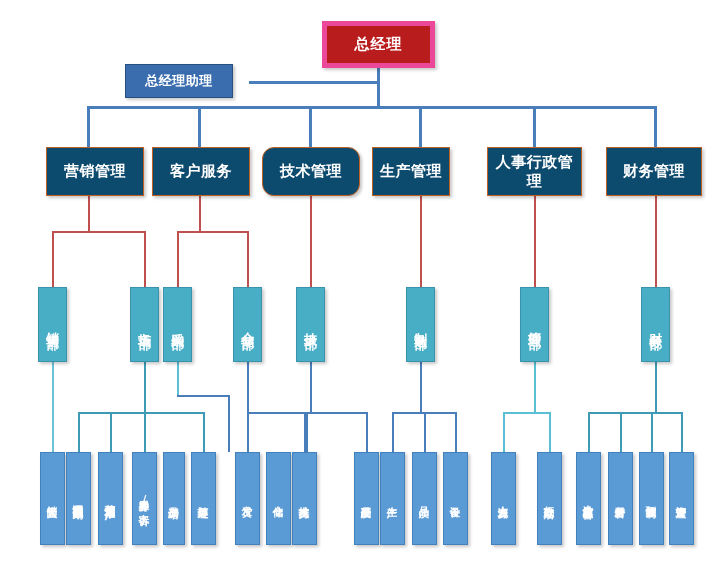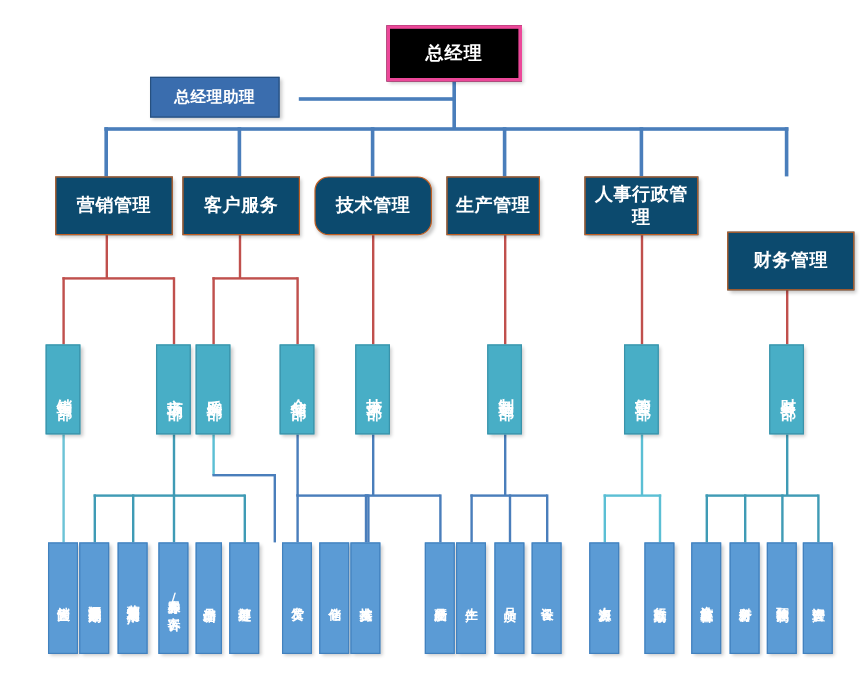--- a/index.html
+++ b/index.html
@@ -2,21 +2,21 @@
 <html><head>
 <meta charset="utf-8">
 <style>
   html,body{margin:0;padding:0;background:#ffffff;}
   body{width:720px;height:575px;position:relative;overflow:hidden;
        font-family:"DejaVu Sans","Liberation Sans",sans-serif;}
   #chart{position:absolute;left:0;top:0;width:720px;height:575px;}
   .box{position:absolute;box-sizing:border-box;display:flex;align-items:center;
        justify-content:center;text-align:center;color:#ffffff;
        box-shadow:2px 2px 3px rgba(0,0,0,0.22);}
-  .lvl0{background:#000000;border:3px solid #ec4899;font-size:15px;font-weight:bold;
+  .lvl0{background:#b91c1c;border:5px solid #ec4899;font-size:15px;font-weight:bold;
         letter-spacing:1px;}
   .lvl1{background:#3A6DAE;border:1px solid #27507F;font-size:13px;font-weight:bold;
         letter-spacing:.5px;}
   .lvl2{background:#0c4a6e;border:1px solid #C25F22;font-size:15px;font-weight:bold;
         line-height:1.25;padding:0 3px;letter-spacing:.5px;}
   .lvl3{background:#48AEC6;border:1px solid #3A93AA;font-size:13px;font-weight:bold;
         writing-mode:vertical-rl;text-orientation:upright;letter-spacing:2px;
         line-height:1.05;}
   .lvl4{background:#5B9BD5;border:1px solid #4281BE;font-size:10.5px;font-weight:bold;
         writing-mode:vertical-rl;text-orientation:upright;letter-spacing:.5px;
@@ -100,21 +100,21 @@
 
   <div class="box lvl0" style="left:322px;top:21px;width:113px;height:47px;">总经理</div>
 
   <div class="box lvl1" style="left:125px;top:64px;width:108px;height:34px;">总经理助理</div>
 
   <div class="box lvl2" style="left:46px;top:147px;width:98px;height:49px;">营销管理</div>
   <div class="box lvl2" style="left:152px;top:147px;width:98px;height:49px;">客户服务</div>
   <div class="box lvl2" style="left:262px;top:147px;width:98px;height:49px;border-radius:12px;">技术管理</div>
   <div class="box lvl2" style="left:372px;top:147px;width:78px;height:49px;">生产管理</div>
   <div class="box lvl2" style="left:487px;top:147px;width:95px;height:49px;">人事行政管理</div>
-  <div class="box lvl2" style="left:606px;top:147px;width:106px;height:49px;margin-top:46px;">财务管理</div>
+  <div class="box lvl2" style="left:606px;top:147px;width:96px;height:49px;">财务管理</div>
 
   <div class="box lvl3" style="left:38px;top:287px;width:29px;height:75px;">销售部</div>
   <div class="box lvl3" style="left:130px;top:287px;width:29px;height:75px;">市场部</div>
   <div class="box lvl3" style="left:163px;top:287px;width:29px;height:75px;">采购部</div>
   <div class="box lvl3" style="left:233px;top:287px;width:29px;height:75px;">仓储部</div>
   <div class="box lvl3" style="left:296px;top:287px;width:29px;height:75px;">技术部</div>
   <div class="box lvl3" style="left:406px;top:287px;width:29px;height:75px;">制造部</div>
   <div class="box lvl3" style="left:520px;top:287px;width:29px;height:75px;">管理部</div>
   <div class="box lvl3" style="left:641px;top:287px;width:29px;height:75px;">财务部</div>
 

